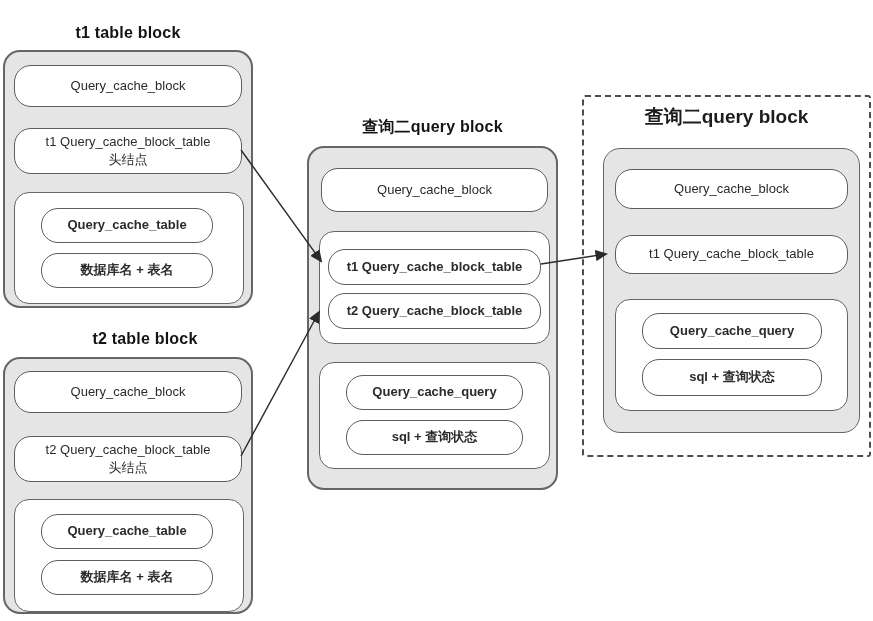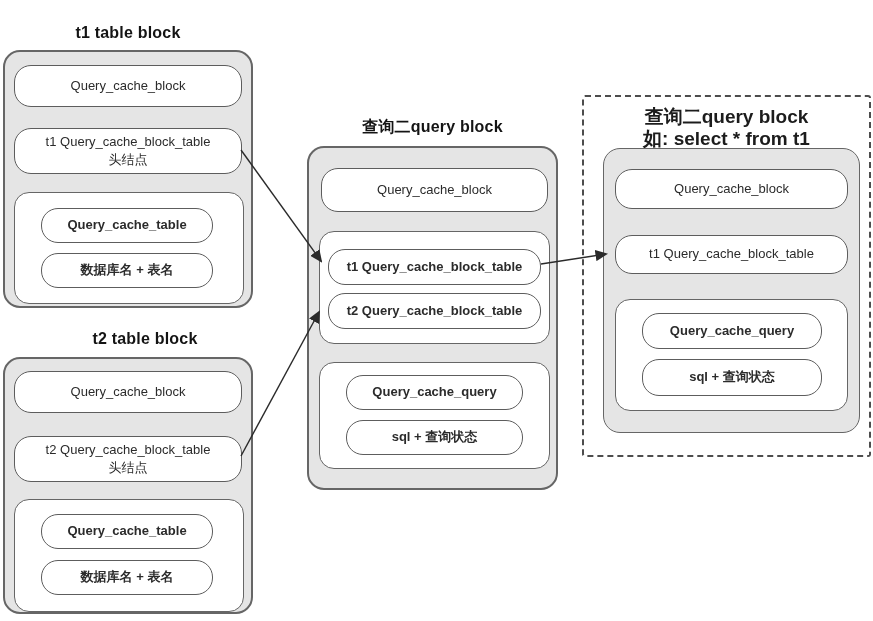--- a/index.html
+++ b/index.html
@@ -134,21 +134,20 @@
         <span>Query_cache_query</span>
       </div>
       <div class="pill" style="left:26px; top:57px; width:177px; height:35px;">
         <span>sql + 查询状态</span>
       </div>
     </div>
   </div>
 
   <div class="dashed-box" style="left:582px; top:95px; width:289px; height:362px;">
     <div class="sub-title" style="top:7px;">查询二query block</div>
-    <div class="sub-title" style="top:29px;">如:  select * from t1</div>
 
     <div class="outer-box" style="left:19px; top:51px; width:257px; height:285px; border-width:1.8px;">
       <div class="pill" style="left:11px; top:20px; width:233px; height:40px;">
         <span>Query_cache_block</span>
       </div>
       <div class="pill" style="left:11px; top:86px; width:233px; height:39px;">
         <span>t1 Query_cache_block_table</span>
       </div>
       <div class="inner-box" style="left:11px; top:150px; width:233px; height:112px;">
         <div class="pill" style="left:26px; top:13px; width:180px; height:36px;">

